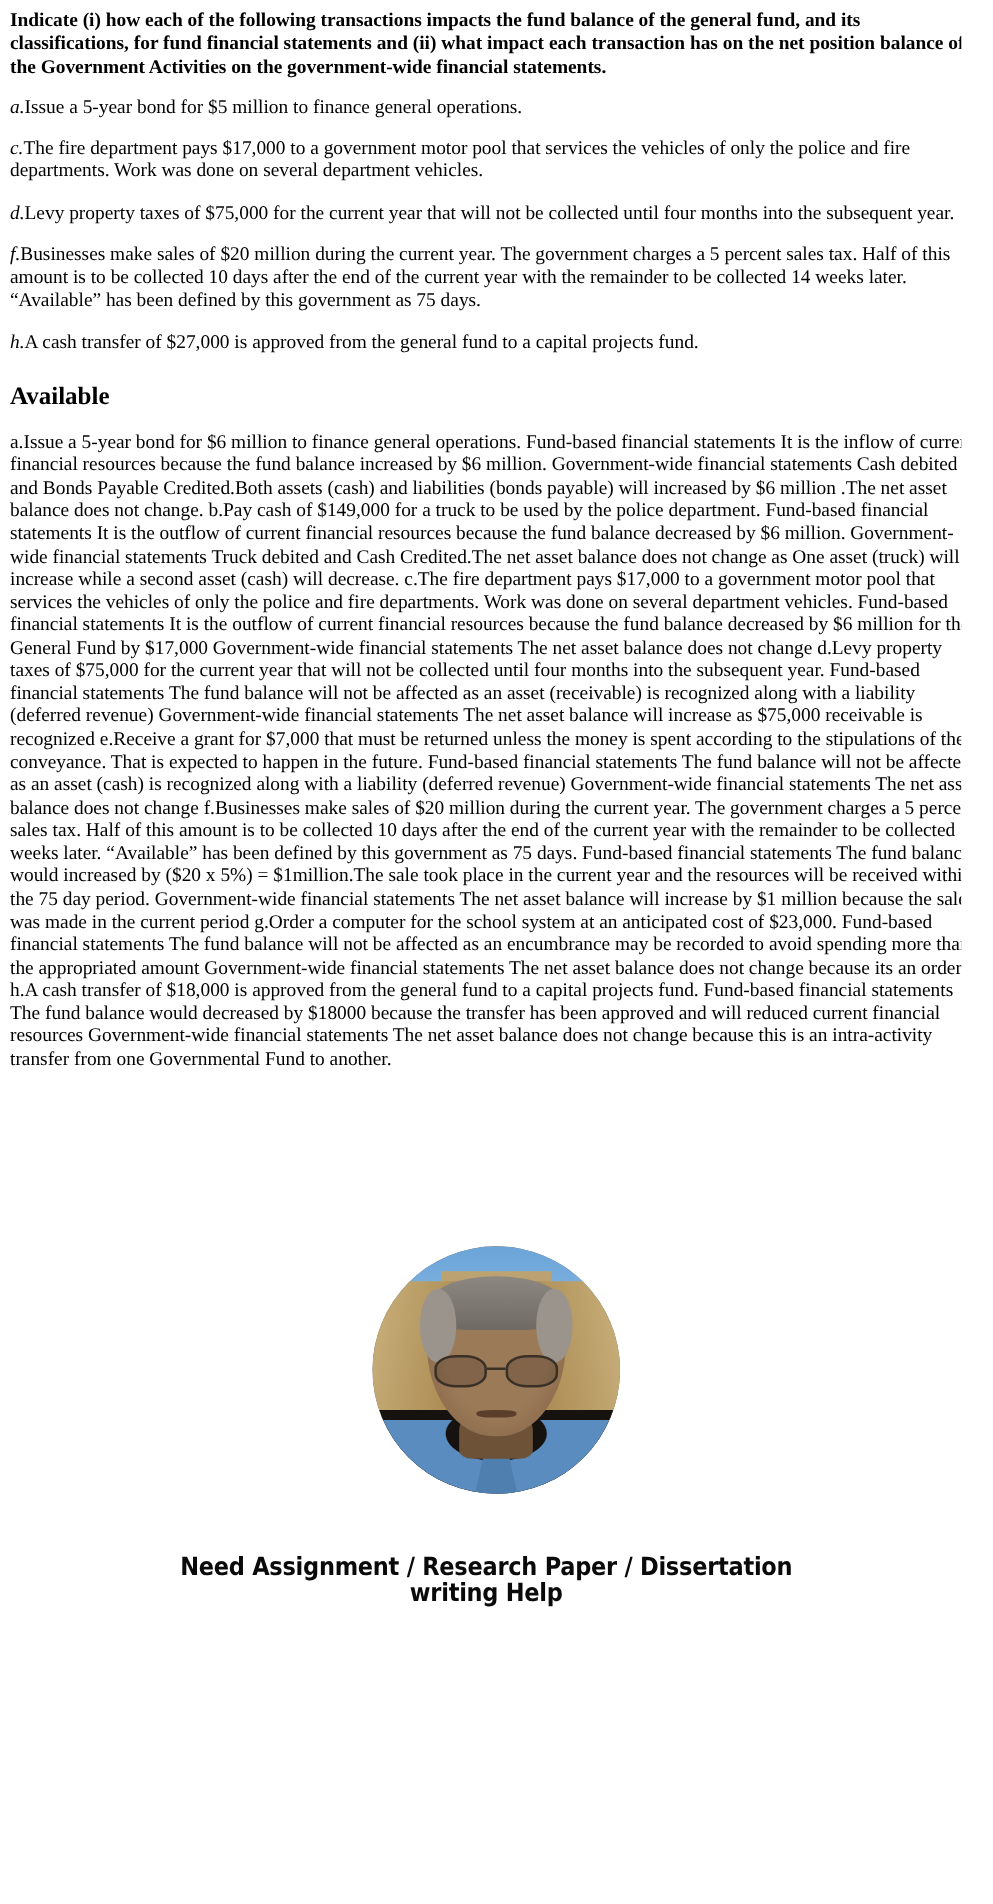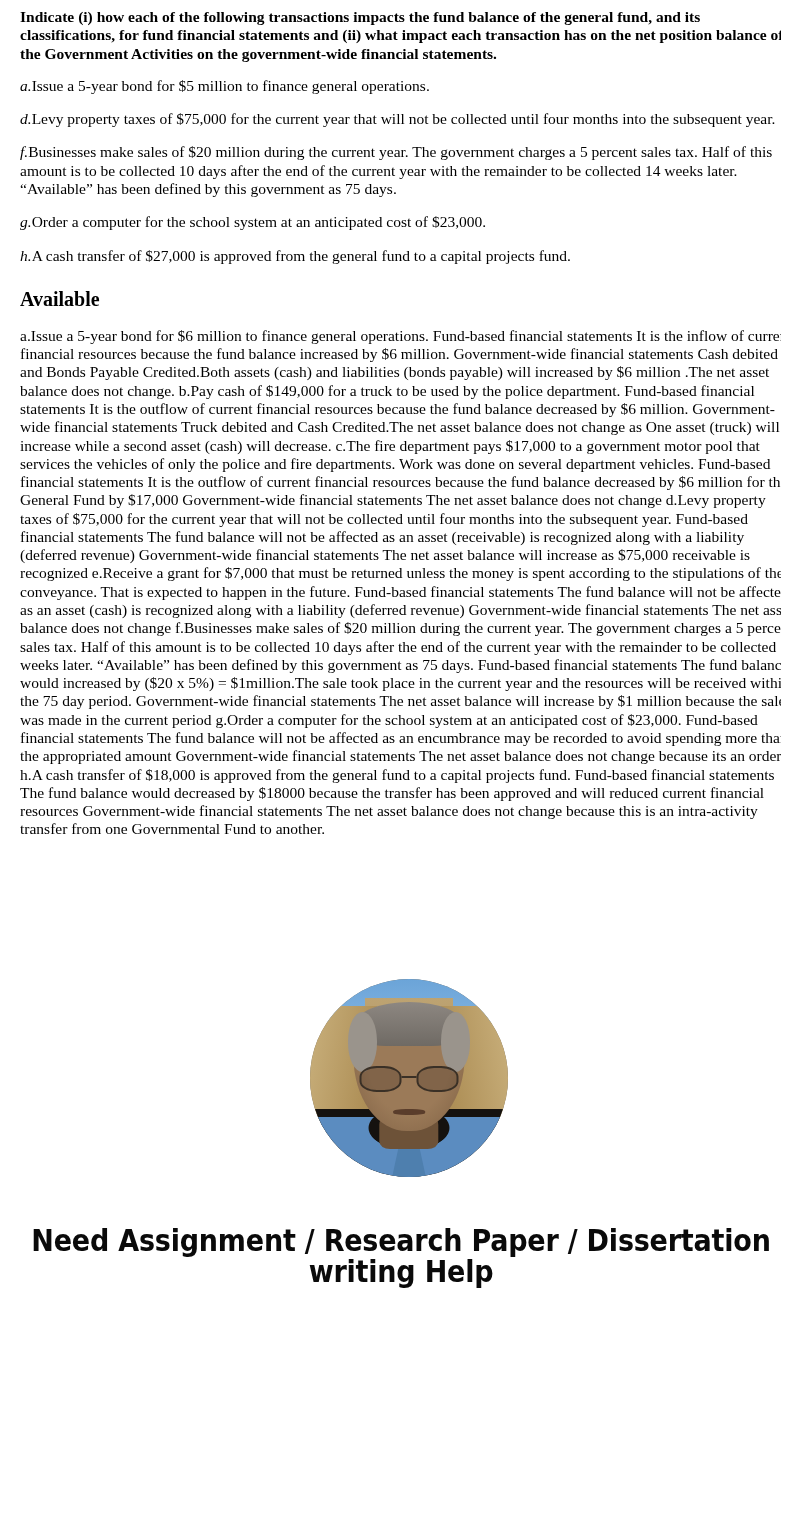--- a/index.html
+++ b/index.html
@@ -14,21 +14,20 @@
     color: #000000;
     -webkit-font-smoothing: antialiased;
   }
   .page {
     width: 769px;
     min-height: 1523px;
     position: relative;
     box-sizing: border-box;
     padding: 0;
     overflow: hidden;
-    margin-left: 12px;
   }
   .content {
     padding: 8px 8px 0 8px;
     box-sizing: border-box;
     width: 794px;
   }
   .prompt-heading {
     font-size: 15.5px;
     font-weight: bold;
     line-height: 1.18;
@@ -184,47 +183,47 @@
 
   
   .footer {
     width: 794px;
     box-sizing: border-box;
     text-align: center;
     margin-top: 48px;
     padding: 0 28px 16px 12px;
     font-family: "DejaVu Sans Condensed", "Liberation Sans Narrow", "Liberation Sans", sans-serif;
     font-weight: bold;
-    font-size: 30px;
+    font-size: 20px;
     line-height: 1.05;
     letter-spacing: -0.2px;
     color: #0a0a0a;
   }
   .footer .line2 { display: block; text-align: center; }
   .footer .line3 { display: block; }
 </style>
 </head>
 <body>
 
 <div class="page">
 
   <div class="content">
 
     <p class="prompt-heading">Indicate (i) how each of the following transactions impacts the fund balance of the general fund, and its classifications, for fund financial statements and (ii) what impact each transaction has on the net position balance of the Government Activities on the government-wide financial statements.</p>
 
     <p class="item"><span class="marker">a.</span><span>Issue a 5-year bond for $5 million to finance general operations.</span></p>
 
 
+    <p class="item"><span class="marker">c.</span><span>The fire department pays $17,000 to a government motor pool that services the vehicles of only the police and fire departments. Work was done on several department vehicles.</span></p>
 
     <p class="item"><span class="marker">d.</span><span>Levy property taxes of $75,000 for the current year that will not be collected until four months into the subsequent year.</span></p>
 
 
     <p class="item"><span class="marker">f.</span><span>Businesses make sales of $20 million during the current year. The government charges a 5 percent sales tax. Half of this amount is to be collected 10 days after the end of the current year with the remainder to be collected 14 weeks later. “Available” has been defined by this government as 75 days.</span></p>
 
-    <p class="item"><span class="marker">g.</span><span>Order a computer for the school system at an anticipated cost of $23,000.</span></p>
 
     <p class="item"><span class="marker">h.</span><span>A cash transfer of $27,000 is approved from the general fund to a capital projects fund.</span></p>
 
     <h2 class="solution-heading">Available</h2>
 
     <p class="solution-body">a.Issue a 5-year bond for $6 million to finance general operations. Fund-based financial statements It is the inflow of current financial resources because the fund balance increased by $6 million. Government-wide financial statements Cash debited and Bonds Payable Credited.Both assets (cash) and liabilities (bonds payable) will increased by $6 million .The net asset balance does not change. b.Pay cash of $149,000 for a truck to be used by the police department. Fund-based financial statements It is the outflow of current financial resources because the fund balance decreased by $6 million. Government-wide financial statements Truck debited and Cash Credited.The net asset balance does not change as One asset (truck) will increase while a second asset (cash) will decrease. c.The fire department pays $17,000 to a government motor pool that services the vehicles of only the police and fire departments. Work was done on several department vehicles. Fund-based financial statements It is the outflow of current financial resources because the fund balance decreased by $6 million for the General Fund by $17,000 Government-wide financial statements The net asset balance does not change d.Levy property taxes of $75,000 for the current year that will not be collected until four months into the subsequent year. Fund-based financial statements The fund balance will not be affected as an asset (receivable) is recognized along with a liability (deferred revenue) Government-wide financial statements The net asset balance will increase as $75,000 receivable is recognized e.Receive a grant for $7,000 that must be returned unless the money is spent according to the stipulations of the conveyance. That is expected to happen in the future. Fund-based financial statements The fund balance will not be affected as an asset (cash) is recognized along with a liability (deferred revenue) Government-wide financial statements The net asset balance does not change f.Businesses make sales of $20 million during the current year. The government charges a 5 percent sales tax. Half of this amount is to be collected 10 days after the end of the current year with the remainder to be collected 14 weeks later. “Available” has been defined by this government as 75 days. Fund-based financial statements The fund balance would increased by ($20 x 5%) = $1million.The sale took place in the current year and the resources will be received within the 75 day period. Government-wide financial statements The net asset balance will increase by $1 million because the sale was made in the current period g.Order a computer for the school system at an anticipated cost of $23,000. Fund-based financial statements The fund balance will not be affected as an encumbrance may be recorded to avoid spending more than the appropriated amount Government-wide financial statements The net asset balance does not change because its an order. h.A cash transfer of $18,000 is approved from the general fund to a capital projects fund. Fund-based financial statements The fund balance would decreased by $18000 because the transfer has been approved and will reduced current financial resources Government-wide financial statements The net asset balance does not change because this is an intra-activity transfer from one Governmental Fund to another.</p>
 
   </div>
 
   <div class="avatar-wrap">

